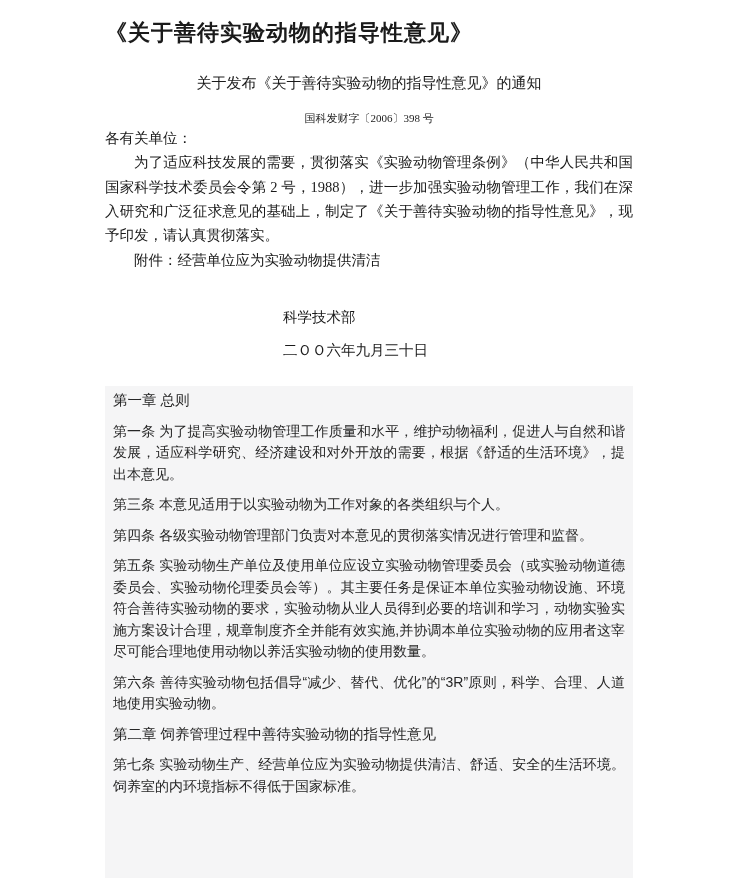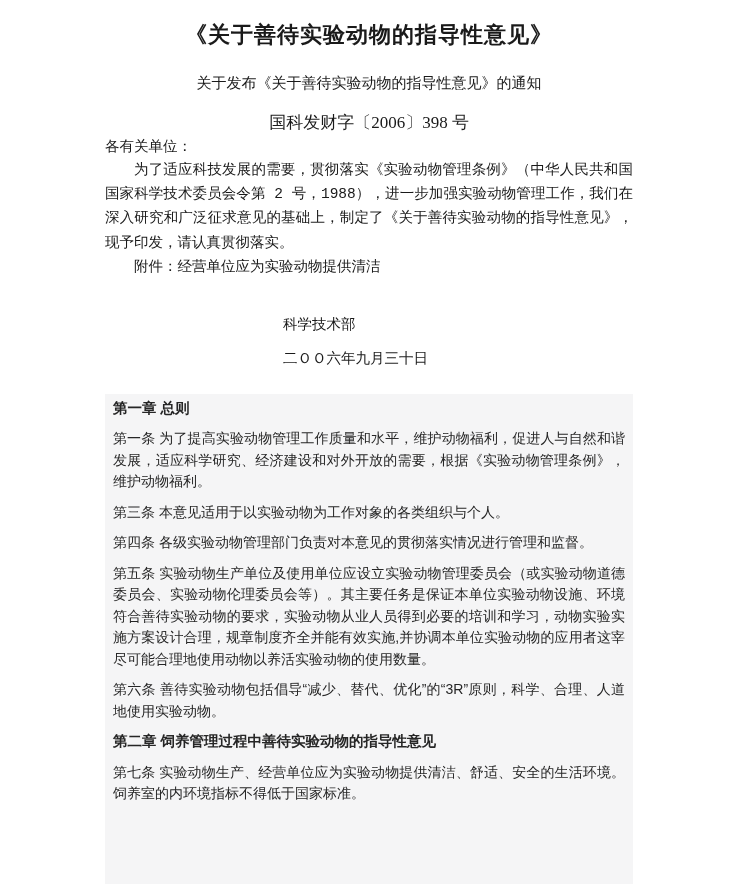--- a/index.html
+++ b/index.html
@@ -15,46 +15,46 @@
     font-family: "Liberation Serif", "DejaVu Serif", serif;
   }
   .page {
     width: 528px;
     margin: 0 auto;
   }
   .doc-title {
     margin: 21px 0 0 0;
     font-size: 22px;
     font-weight: bold;
-    text-align: center;
+    text-align: left;
     line-height: 1.3;
     letter-spacing: 1px;
+    font-family: Liberation Mono, monospace;
   }
   .doc-subtitle {
     margin: 24px 0 0 0;
     font-size: 15px;
     font-weight: normal;
     text-align: center;
     line-height: 1.25;
   }
   .doc-number {
     margin: 20px 0 0 0;
-    font-size: 17px;
+    font-size: 11px;
     text-align: center;
     line-height: 1.25;
   }
   .letter {
     font-size: 14.5px;
     line-height: 24.3px;
   }
   .letter p { margin: 0; }
   .letter .indent {
     text-indent: 2em;
     text-align: justify;
-    font-family: Liberation Mono, monospace;
   }
   .signature {
     margin: 36px 0 0 auto;
     width: 350px;
     text-align: left;
     font-size: 14.5px;
     line-height: 1.3;
   }
   .signature .sig-date { margin-top: 9px; }
   .guideline-panel {
@@ -67,21 +67,21 @@
     font-family: "Liberation Sans", "DejaVu Sans", sans-serif;
     font-size: 14px;
     line-height: 21.5px;
     color: #262626;
     text-align: justify;
   }
   .guideline-panel p { margin: 9px 0 0 0; }
   .guideline-panel p:first-child { margin-top: 0; }
   .chapter-heading {
     font-size: 14.5px;
-    font-weight: bold;
+    font-weight: normal;
     text-align: left;
   }
 </style>
 </head>
 <body>
 
 <div class="page">
 
   <h1 class="doc-title">《关于善待实验动物的指导性意见》</h1>
 
@@ -95,21 +95,21 @@
     <p class="indent">附件：经营单位应为实验动物提供清洁</p>
   </div>
 
   <div class="signature">
     <p class="sig-issuer">科学技术部</p>
     <p class="sig-date">二ＯＯ六年九月三十日</p>
   </div>
 
   <div class="guideline-panel">
     <p class="chapter-heading">第一章 总则</p>
-    <p class="article">第一条 为了提高实验动物管理工作质量和水平，维护动物福利，促进人与自然和谐发展，适应科学研究、经济建设和对外开放的需要，根据《实验动物管理条例》，维护动物福利。</p>
+    <p class="article">第一条 为了提高实验动物管理工作质量和水平，维护动物福利，促进人与自然和谐发展，适应科学研究、经济建设和对外开放的需要，根据《舒适的生活环境》，提出本意见。</p>
     <p class="article">第三条 本意见适用于以实验动物为工作对象的各类组织与个人。</p>
     <p class="article">第四条 各级实验动物管理部门负责对本意见的贯彻落实情况进行管理和监督。</p>
     <p class="article">第五条 实验动物生产单位及使用单位应设立实验动物管理委员会（或实验动物道德委员会、实验动物伦理委员会等）。其主要任务是保证本单位实验动物设施、环境符合善待实验动物的要求，实验动物从业人员得到必要的培训和学习，动物实验实施方案设计合理，规章制度齐全并能有效实施,并协调本单位实验动物的应用者这宰尽可能合理地使用动物以养活实验动物的使用数量。</p>
     <p class="article">第六条 善待实验动物包括倡导“减少、替代、优化”的“3R”原则，科学、合理、人道地使用实验动物。</p>
     <p class="chapter-heading">第二章 饲养管理过程中善待实验动物的指导性意见</p>
     <p class="article">第七条 实验动物生产、经营单位应为实验动物提供清洁、舒适、安全的生活环境。饲养室的内环境指标不得低于国家标准。</p>
   </div>
 
 </div>
 

